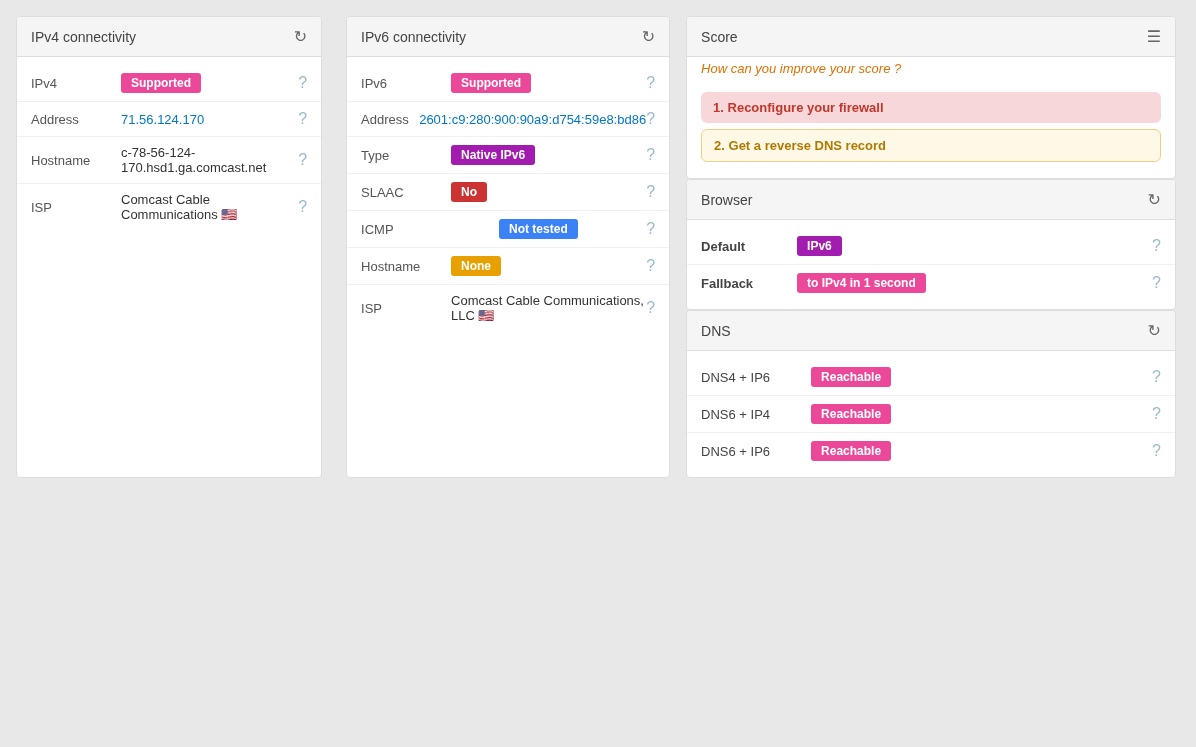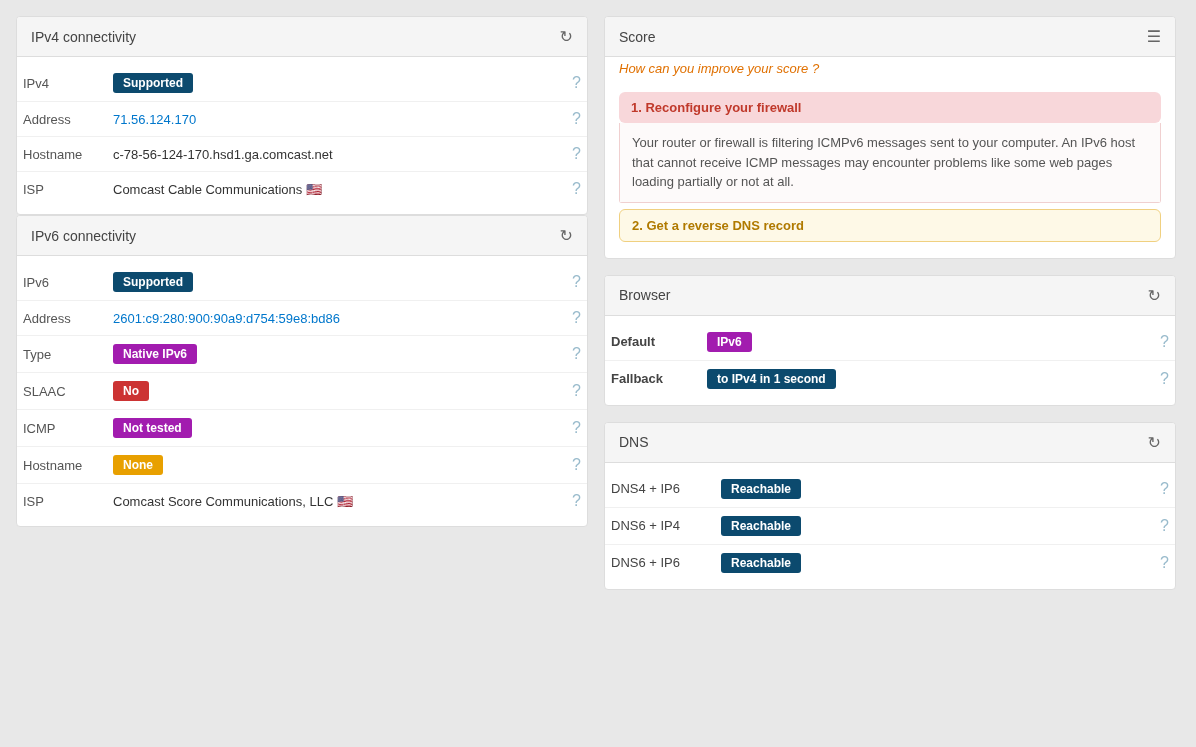--- a/index.html
+++ b/index.html
@@ -11,27 +11,27 @@
       padding: 16px;
     }
     .layout {
       display: grid;
       grid-template-columns: 1fr 1fr;
       gap: 16px;
       max-width: 1160px;
     }
     .left-col {
       display: flex;
+      flex-direction: row;
+      gap: 24px;
+    }
+    .right-col {
+      display: flex;
       flex-direction: column;
       gap: 0;
-    }
-    .right-col {
-      display: flex;
-      flex-direction: column;
-      gap: 16px;
     }
     .card {
       background: #fff;
       border: 1px solid #ddd;
       border-radius: 4px;
       overflow: hidden;
     }
     .card-header {
       display: flex;
       align-items: center;
@@ -44,21 +44,21 @@
       font-size: 14px;
       font-weight: normal;
       color: #444;
     }
     .card-body {
       padding: 8px 0;
     }
     .row {
       display: flex;
       align-items: center;
-      padding: 8px 6px;
+      padding: 8px 14px;
       border-bottom: 1px solid #f0f0f0;
     }
     .row:last-child {
       border-bottom: none;
     }
     .row-label {
       width: 90px;
       color: #555;
       font-size: 13px;
     }
@@ -72,23 +72,23 @@
       cursor: pointer;
     }
     .badge {
       display: inline-block;
       padding: 3px 10px;
       border-radius: 3px;
       font-size: 12px;
       font-weight: bold;
       color: #fff;
     }
-    .badge-green { background: #0c4a6e; }
+    .badge-green { background: #ec4899; }
     .badge-blue { background: #a21caf; }
-    .badge-gray { background: #a21caf; }
+    .badge-gray { background: #3b82f6; margin-left: 48px; }
     .badge-orange { background: #e8a000; }
     .badge-red { background: #cc3333; }
     .link-blue { color: #0077cc; text-decoration: none; }
     .refresh-icon {
       cursor: pointer;
       color: #666;
       font-size: 16px;
     }
     
     .score-bar-container {
@@ -248,40 +248,39 @@
         </div>
         <div class="row">
           <span class="row-label">Hostname</span>
           <span class="row-value">
             <span class="badge badge-orange">None</span>
           </span>
           <span class="row-icon help-icon">?</span>
         </div>
         <div class="row">
           <span class="row-label">ISP</span>
-          <span class="row-value">Comcast Score Communications, LLC 🇺🇸</span>
+          <span class="row-value">Comcast Cable Communications, LLC 🇺🇸</span>
           <span class="row-icon help-icon">?</span>
         </div>
       </div>
     </div>
   </div>
 
   <div class="right-col">
 
     <div class="card">
       <div class="card-header">
         <span class="card-header-title">Score</span>
         <span class="refresh-icon">☰</span>
       </div>
       <div class="score-card-body">
         <div class="improve-label">How can you improve your score ?</div>
 
         <div class="suggestion">
           <div class="suggestion-header suggestion-red" style="background:#f8d7da;color:#c0392b;padding:8px 12px;font-size:13px;font-weight:bold;">1. Reconfigure your firewall</div>
-          <div class="suggestion-body">Your router or firewall is filtering ICMPv6 messages sent to your computer. An IPv6 host that cannot receive ICMP messages may encounter problems like some web pages loading partially or not at all.</div>
         </div>
 
         <div class="suggestion">
           <div class="suggestion-header" style="background:#fef9e7;color:#b07a00;padding:8px 12px;font-size:13px;font-weight:bold;border:1px solid #f0d080;">2. Get a reverse DNS record</div>
         </div>
       </div>
     </div>
 
     <div class="card">
       <div class="card-header">

